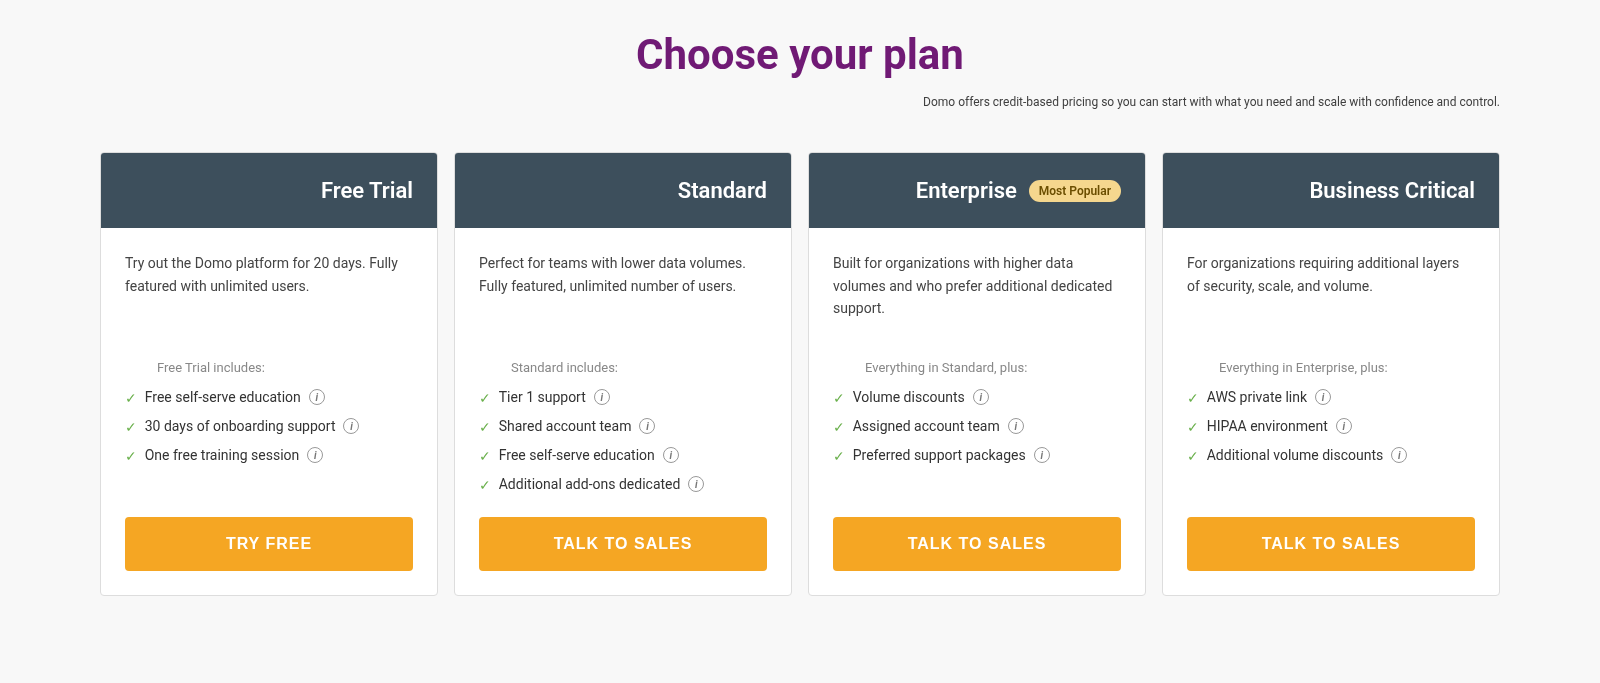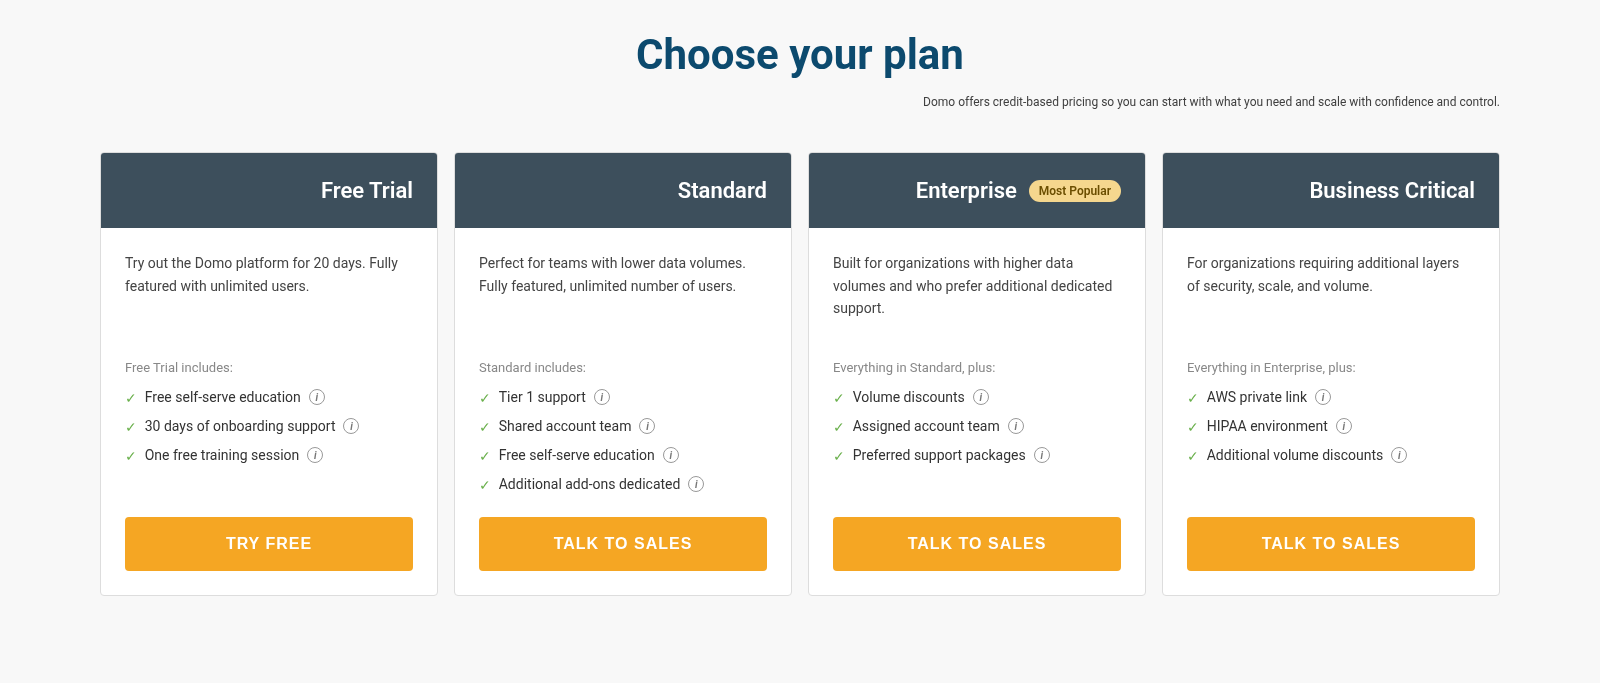--- a/index.html
+++ b/index.html
@@ -16,21 +16,21 @@
       width: 100%;
       max-width: 1400px;
     }
     .header {
       text-align: center;
       margin-bottom: 40px;
     }
     .header h1 {
       font-size: 42px;
       font-weight: 700;
-      color: #0c4a6e;
+      color: #701a75;
       margin-bottom: 14px;
     }
     .header p {
       font-size: 12px;
       color: #404040;
       line-height: 1.6;
       text-align: right;
     }
     .plans-grid {
       display: grid;
@@ -78,20 +78,21 @@
       font-size: 14px;
       color: #444;
       line-height: 1.6;
       margin-bottom: 28px;
       min-height: 80px;
     }
     .includes-label {
       font-size: 13px;
       color: #888;
       margin-bottom: 14px;
+      margin-left: 32px;
     }
     .features-list {
       list-style: none;
       display: flex;
       flex-direction: column;
       gap: 12px;
       flex: 1;
     }
     .feature-item {
       display: flex;

